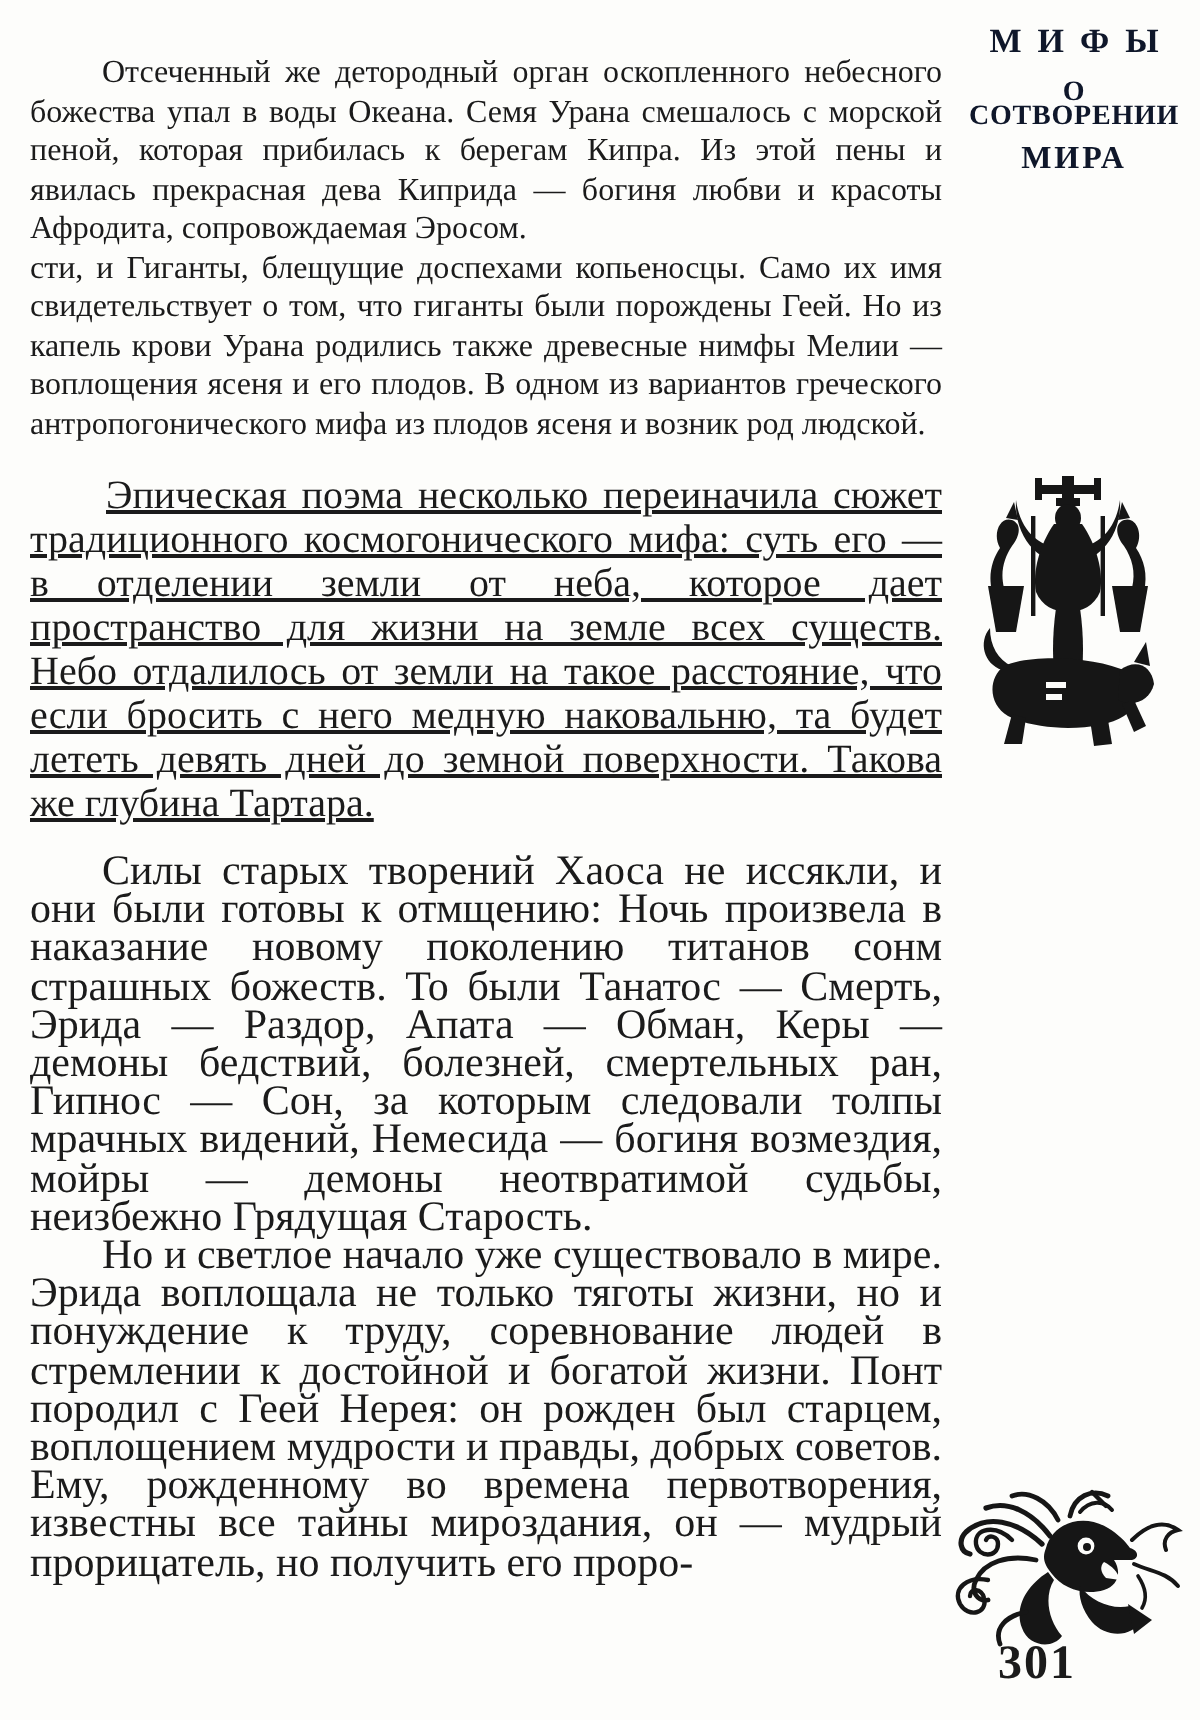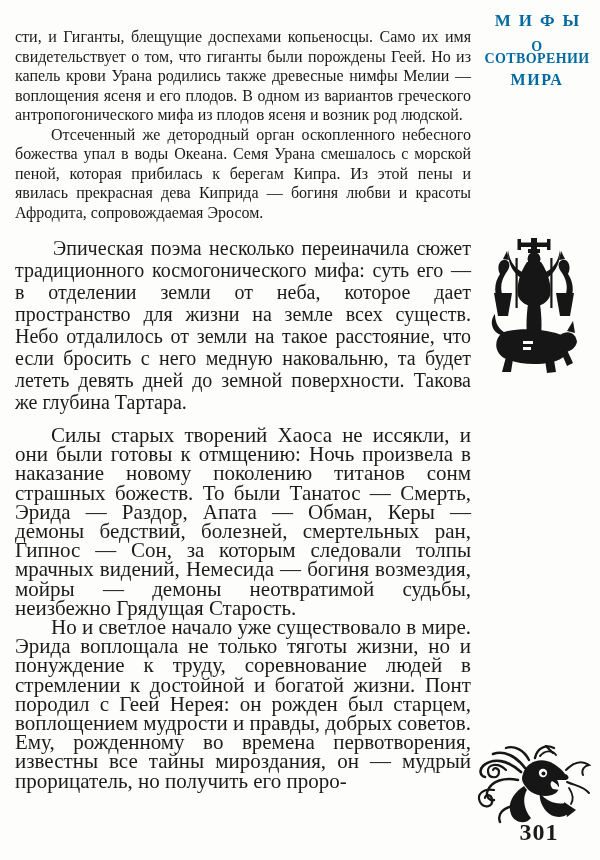--- a/index.html
+++ b/index.html
@@ -11,48 +11,49 @@
   }
   .text-col{position:absolute;left:15px;top:27px;width:456px;}
   .text-col p{margin:0;text-align:justify;hyphens:none;}
   .p-small{font-size:16px;line-height:19.5px;}
   .p-small-tight{font-size:21px;line-height:19.2px;}
   .indent{text-indent:36px;}
   .p-large{
     font-size:20px;line-height:22px;
     margin-top:15px !important;margin-bottom:13px !important;
     text-indent:38px;
+    text-decoration:underline;
   }
   .running-head{
     position:absolute;left:484px;top:12px;width:106px;
-    text-align:center;font-weight:bold;color:#0369a1;
+    text-align:center;font-weight:bold;color:#0f172a;
   }
   .rh-title{font-size:17px;letter-spacing:8px;text-indent:8px;line-height:18px;}
   .rh-sub{font-size:14px;letter-spacing:0.4px;margin-top:11px;line-height:12px;}
   .rh-sub2{font-size:16px;letter-spacing:1.5px;margin-top:9px;line-height:12px;}
   .ornament-top{position:absolute;left:487px;top:238px;width:94px;height:138px;}
   .ornament-bottom{position:absolute;left:466px;top:744px;width:126px;height:84px;}
   .ornament-top svg,.ornament-bottom svg{display:block;width:100%;height:100%;}
   .page-num{
     position:absolute;left:499px;top:819px;width:80px;
-    text-align:center;font-size:24px;font-weight:bold;letter-spacing:1px;
+    text-align:left;font-size:24px;font-weight:bold;letter-spacing:1px;
   }
 </style>
 </head>
 <body>
 
 <div class="running-head">
   <div class="rh-title">МИФЫ</div>
   <div class="rh-sub">О СОТВОРЕНИИ</div>
   <div class="rh-sub2">МИРА</div>
 </div>
 
 <div class="text-col">
+  <p class="p-small indent">Отсеченный же детородный орган оскопленного небесного божества упал в воды Океана. Семя Урана смешалось с морской пеной, которая прибилась к берегам Кипра. Из этой пены и явилась прекрасная дева Киприда — богиня любви и красоты Афродита, сопровождаемая Эросом.</p>
   <p class="p-small">сти, и Гиганты, блещущие доспехами копьеносцы. Само их имя свидетельствует о том, что гиганты были порождены Геей. Но из капель крови Урана родились также древесные нимфы Мелии — воплощения ясеня и его плодов. В одном из вариантов греческого антропогонического мифа из плодов ясеня и возник род людской.</p>
-  <p class="p-small indent">Отсеченный же детородный орган оскопленного небесного божества упал в воды Океана. Семя Урана смешалось с морской пеной, которая прибилась к берегам Кипра. Из этой пены и явилась прекрасная дева Киприда — богиня любви и красоты Афродита, сопровождаемая Эросом.</p>
   <p class="p-large">Эпическая поэма несколько переиначила сюжет традиционного космогонического мифа: суть его — в отделении земли от неба, которое дает пространство для жизни на земле всех существ. Небо отдалилось от земли на такое расстояние, что если бросить с него медную наковальню, та будет лететь девять дней до земной поверхности. Такова же глубина Тартара.</p>
   <p class="p-small-tight indent">Силы старых творений Хаоса не иссякли, и они были готовы к отмщению: Ночь произвела в наказание новому поколению титанов сонм страшных божеств. То были Танатос — Смерть, Эрида — Раздор, Апата — Обман, Керы — демоны бедствий, болезней, смертельных ран, Гипнос — Сон, за которым следовали толпы мрачных видений, Немесида — богиня возмездия, мойры — демоны неотвратимой судьбы, неизбежно Грядущая Старость.</p>
   <p class="p-small-tight indent">Но и светлое начало уже существовало в мире. Эрида воплощала не только тяготы жизни, но и понуждение к труду, соревнование людей в стремлении к достойной и богатой жизни. Понт породил с Геей Нерея: он рожден был старцем, воплощением мудрости и правды, добрых советов. Ему, рожденному во времена первотворения, известны все тайны мироздания, он — мудрый прорицатель, но получить его проро-</p>
 </div>
 
 <div class="ornament-top">
   <svg viewBox="0 0 94 138" xmlns="http://www.w3.org/2000/svg">
     <g fill="#161616">
 
       <rect x="44" y="0" width="6" height="15"></rect>

